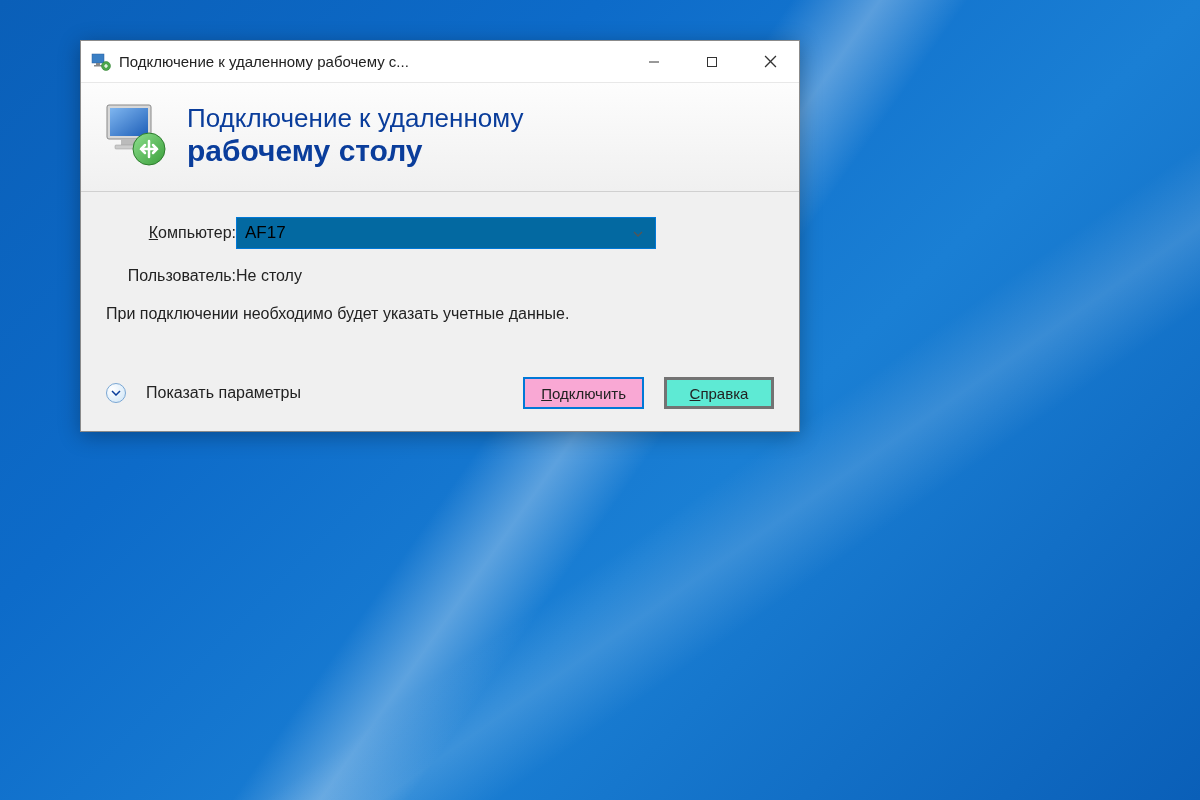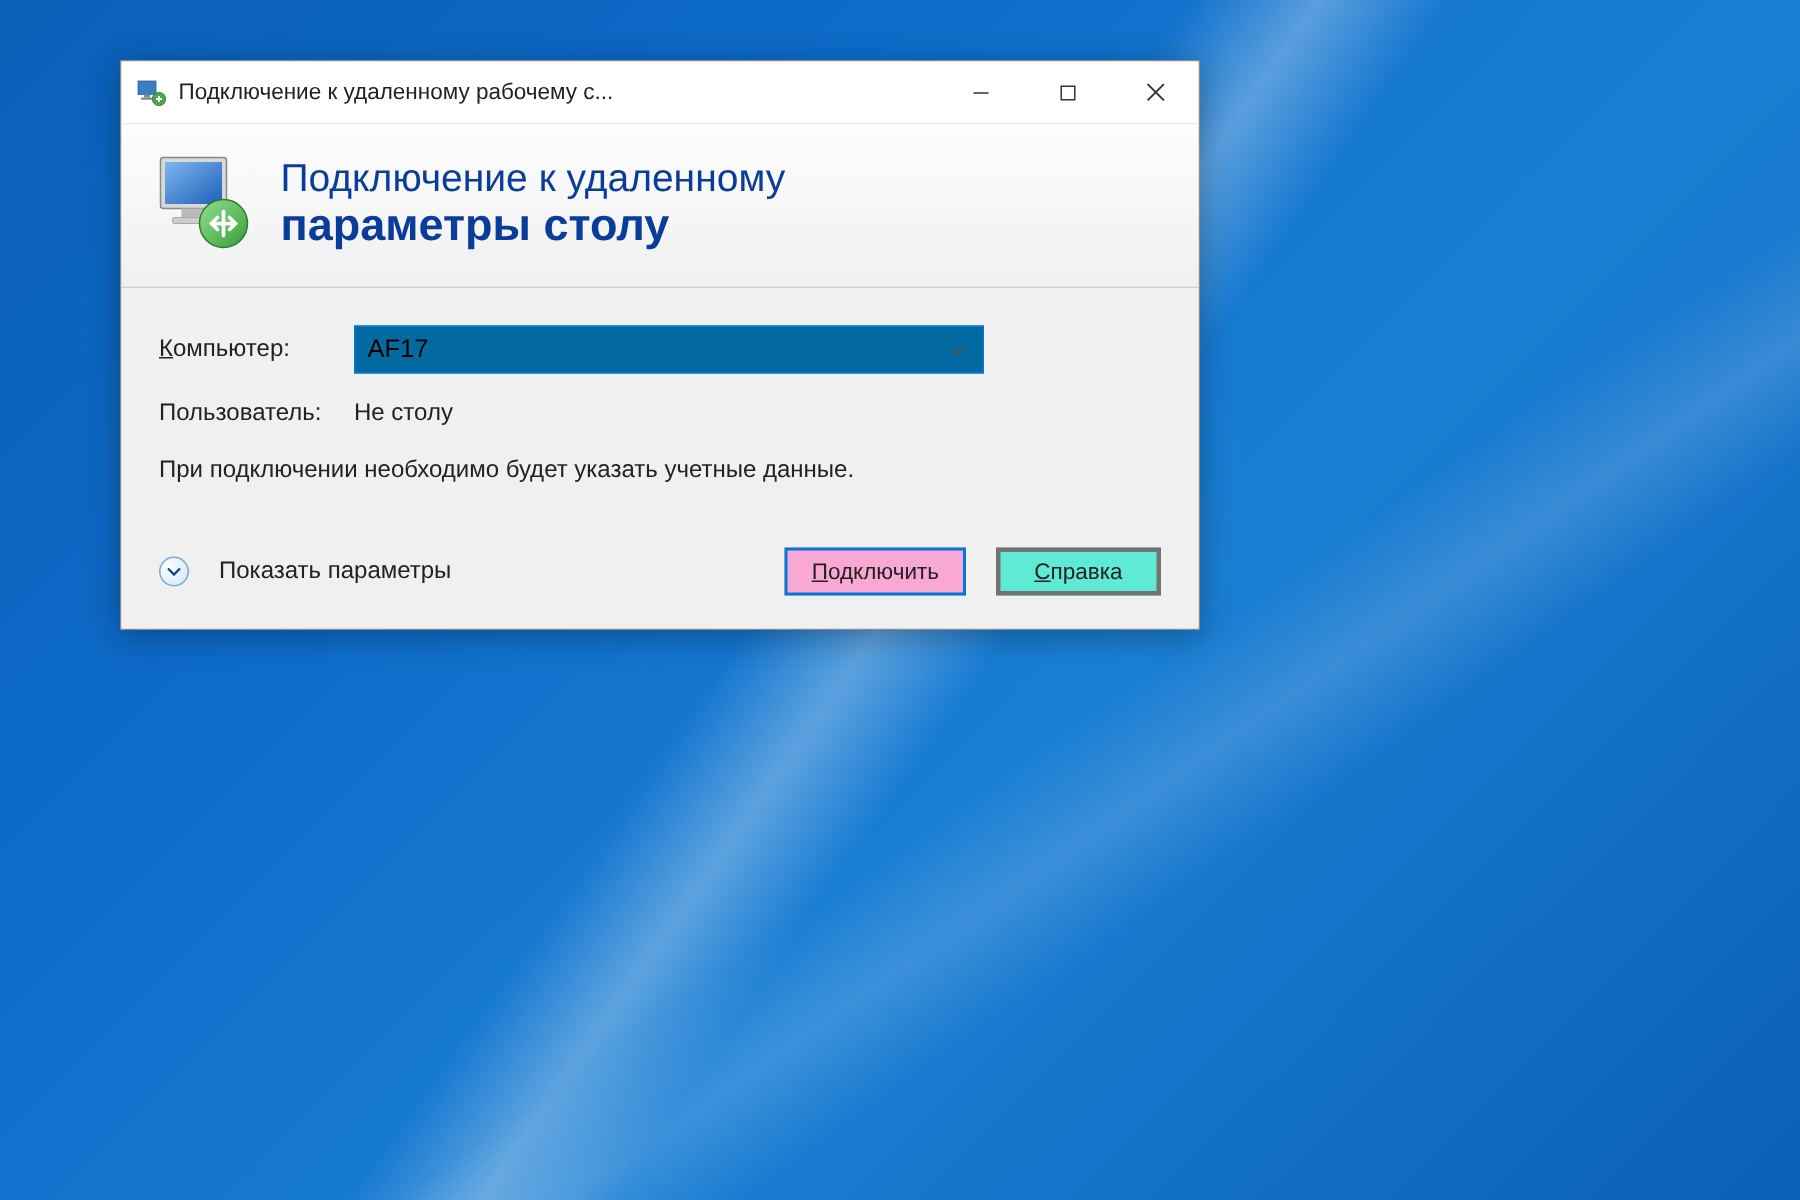--- a/index.html
+++ b/index.html
@@ -121,20 +121,21 @@
     .form-row {
       display: flex;
       align-items: center;
       margin-bottom: 18px;
     }
     
     .form-label {
       font-size: 16px;
       color: #222;
       width: 130px;
+      text-align: right;
     }
     
     .form-label .ul { text-decoration: underline; }
     
     .form-value {
       font-size: 16px;
       color: #222;
     }
     
     .combo {
@@ -162,21 +163,21 @@
       text-align: center;
       color: #555;
       font-size: 12px;
     }
     
     .info-text {
       font-size: 16px;
       color: #222;
       line-height: 1.4;
       margin-top: 12px;
-      margin-bottom: 40px;
+      margin-bottom: 52px;
     }
     
     .footer-row {
       display: flex;
       align-items: center;
       gap: 20px;
     }
     
     .expand-icon {
       width: 20px;
@@ -270,21 +271,21 @@
         <rect x="9" y="7" width="38" height="28" fill="url(#mongrad)"></rect>
         <rect x="20" y="38" width="16" height="6" fill="#bbb"></rect>
         <rect x="14" y="44" width="28" height="4" rx="1" fill="#ccc" stroke="#999" stroke-width="0.5"></rect>
         <circle cx="48" cy="48" r="16" fill="url(#greengrad)" stroke="#2d7d2d" stroke-width="1"></circle>
         <path d="M40 48 L48 48 L48 40 M44 44 L40 48 L44 52" stroke="#fff" stroke-width="2.5" fill="none" stroke-linecap="round"></path>
         <path d="M56 48 L48 48 L48 56 M52 52 L56 48 L52 44" stroke="#fff" stroke-width="2.5" fill="none" stroke-linecap="round"></path>
       </svg>
     </div>
     <div class="header-text">
       <div class="header-line1">Подключение к удаленному</div>
-      <div class="header-line2">параметры столу</div>
+      <div class="header-line2">рабочему столу</div>
     </div>
   </div>
 
   <div class="body-panel">
 
     <div class="form-row">
       <label class="form-label"><span class="ul">К</span>омпьютер:</label>
       <div class="combo">
         <input class="combo-input" type="text" value="AF17" style="">
         <span class="combo-arrow">

